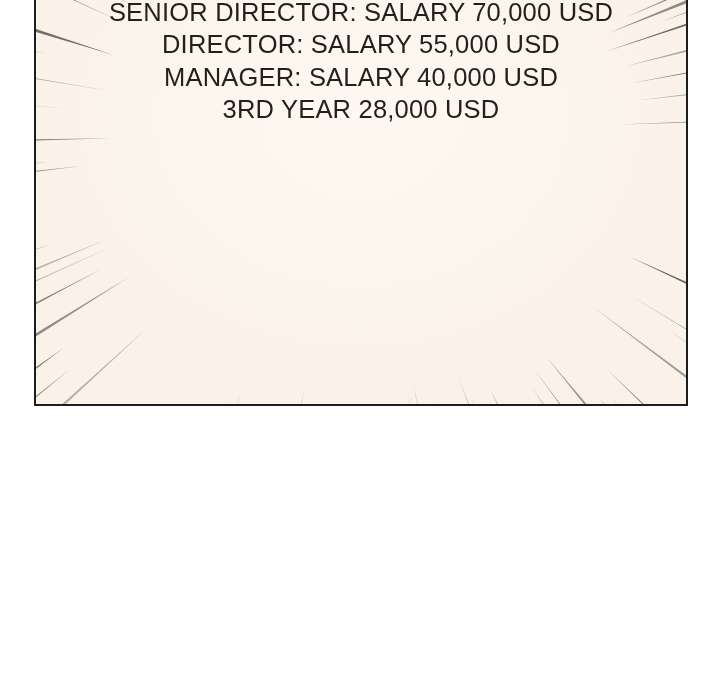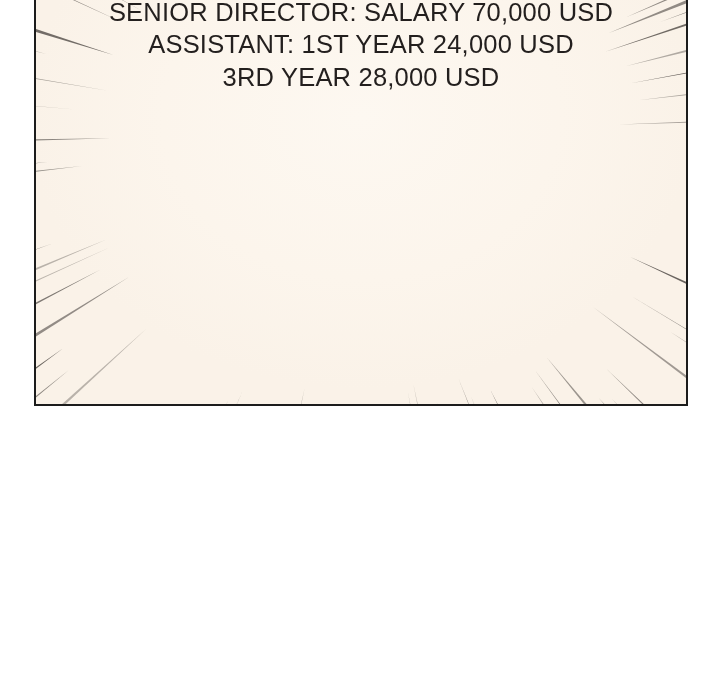--- a/index.html
+++ b/index.html
@@ -288,20 +288,21 @@
           <path d="M1073.8 698.1 L1996.4 542.9 L1998.7 556.9 Z" opacity="0.70"></path>
           <path d="M1027.3 717.3 L1854.1 611.6 L1856.0 628.2 Z" opacity="0.44"></path>
           <path d="M1130.7 713.4 L1842.2 637.9 L1843.5 652.2 Z" opacity="0.36"></path>
           <path d="M1201.5 720.7 L1877.1 672.4 L1877.7 681.5 Z" opacity="0.83"></path>
           <path d="M1007.9 741.5 L1862.5 706.2 L1863.0 720.7 Z" opacity="0.48"></path>
         </g>
     </svg>
 
     <div class="text-block">
       <div class="line clipped">SENIOR DIRECTOR: SALARY 70,000 USD</div>
-      <div class="line">ASSISTANT: 1ST YEAR 24,000 USD</div>
+      <div class="line">DIRECTOR: SALARY 55,000 USD</div>
+      <div class="line">MANAGER: SALARY 40,000 USD</div>
       <div class="line">3RD YEAR 28,000 USD</div>
     </div>
 
   </div>
 
   <div class="bottom-space"></div>
 </div>
 
 </body></html>

